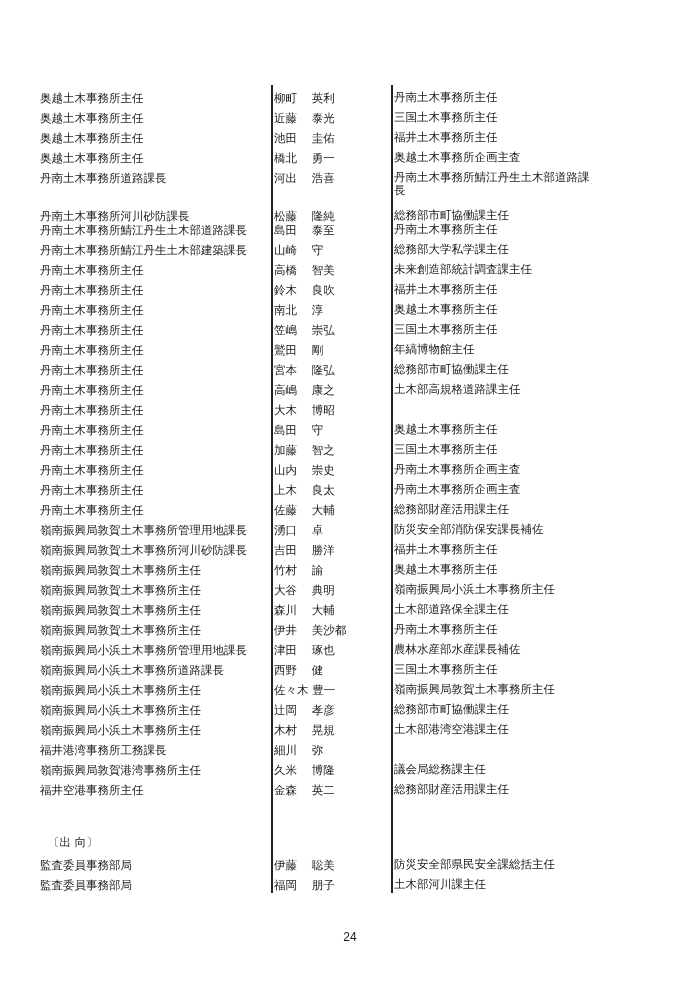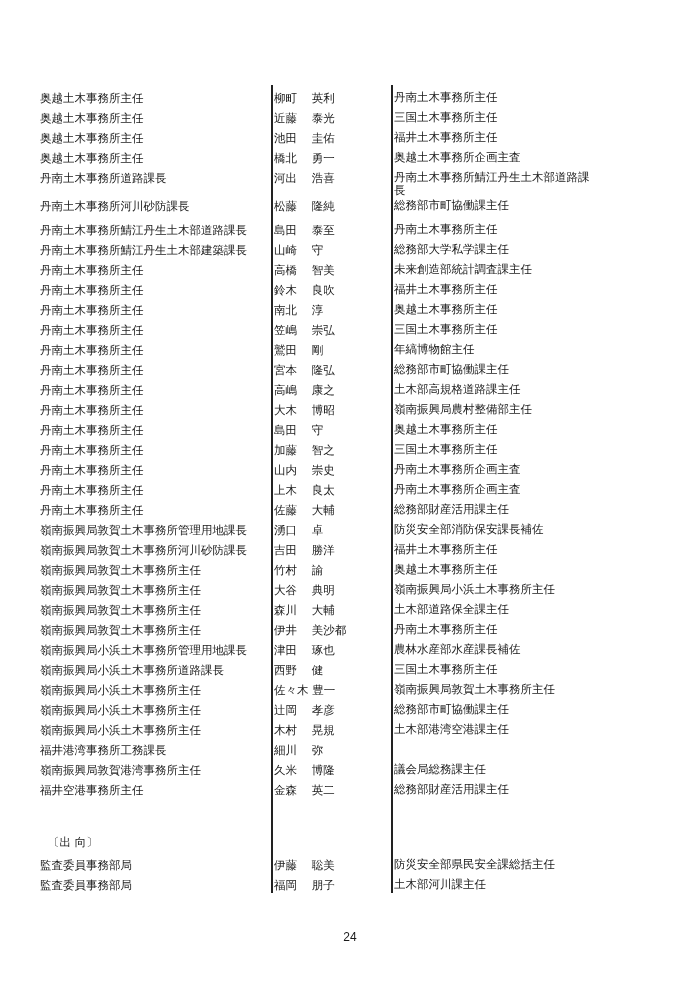--- a/index.html
+++ b/index.html
@@ -55,21 +55,21 @@
     <div class="row" style="top: 148px;">
       <span class="cell c-old">奥越土木事務所主任</span>
       <span class="cell c-name"><span class="name-sur">橋北</span> <span>勇一</span></span>
       <span class="cell c-new">奥越土木事務所企画主査</span>
     </div>
     <div class="row" style="top: 168px;">
       <span class="cell c-old">丹南土木事務所道路課長</span>
       <span class="cell c-name"><span class="name-sur">河出</span> <span>浩喜</span></span>
       <span class="cell c-new">丹南土木事務所鯖江丹生土木部道路課長</span>
     </div>
-    <div class="row" style="top: 196px;">
+    <div class="row" style="top: 206px;">
       <span class="cell c-old">丹南土木事務所河川砂防課長</span>
       <span class="cell c-name"><span class="name-sur">松藤</span> <span>隆純</span></span>
       <span class="cell c-new">総務部市町協働課主任</span>
     </div>
     <div class="row" style="top: 220px;">
       <span class="cell c-old">丹南土木事務所鯖江丹生土木部道路課長</span>
       <span class="cell c-name"><span class="name-sur">島田</span> <span>泰至</span></span>
       <span class="cell c-new">丹南土木事務所主任</span>
     </div>
     <div class="row" style="top: 240px;">
@@ -108,21 +108,20 @@
       <span class="cell c-new">総務部市町協働課主任</span>
     </div>
     <div class="row" style="top: 380px;">
       <span class="cell c-old">丹南土木事務所主任</span>
       <span class="cell c-name"><span class="name-sur">高嶋</span> <span>康之</span></span>
       <span class="cell c-new">土木部高規格道路課主任</span>
     </div>
     <div class="row" style="top: 400px;">
       <span class="cell c-old">丹南土木事務所主任</span>
       <span class="cell c-name"><span class="name-sur">大木</span> <span>博昭</span></span>
-      <span class="cell c-new">嶺南振興局農村整備部主任</span>
     </div>
     <div class="row" style="top: 420px;">
       <span class="cell c-old">丹南土木事務所主任</span>
       <span class="cell c-name"><span class="name-sur">島田</span> <span>守</span></span>
       <span class="cell c-new">奥越土木事務所主任</span>
     </div>
     <div class="row" style="top: 440px;">
       <span class="cell c-old">丹南土木事務所主任</span>
       <span class="cell c-name"><span class="name-sur">加藤</span> <span>智之</span></span>
       <span class="cell c-new">三国土木事務所主任</span>

